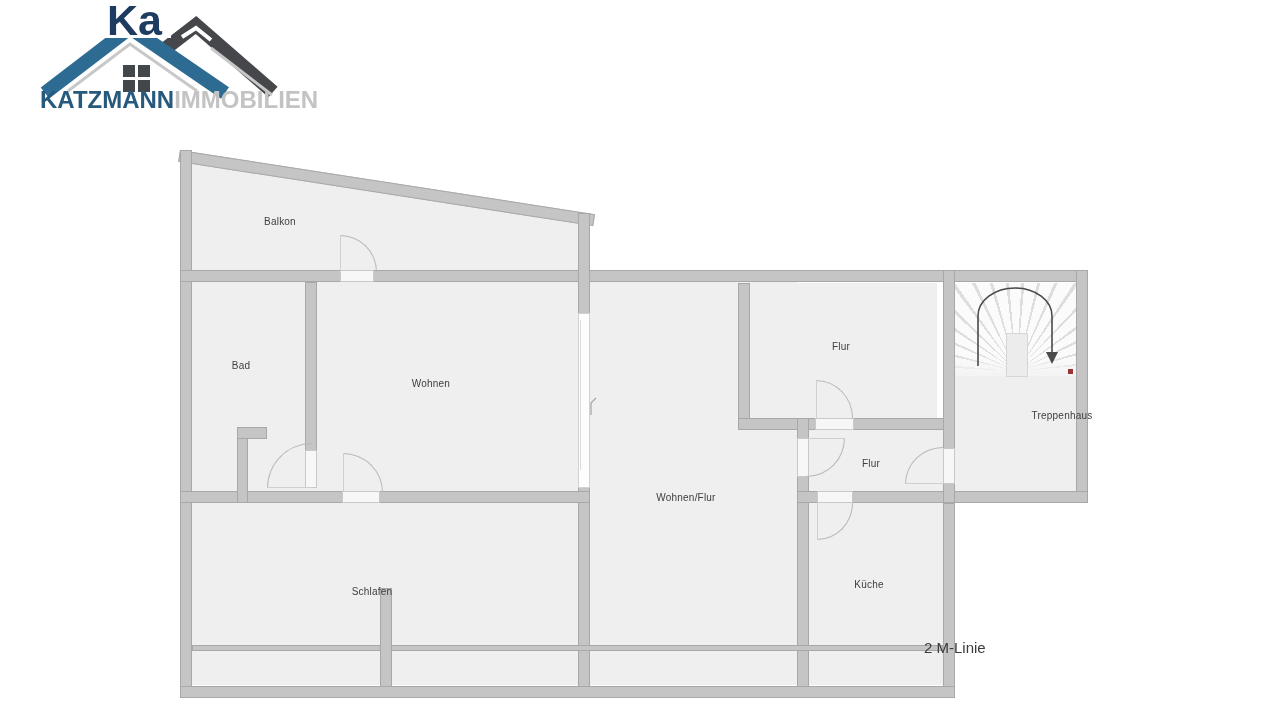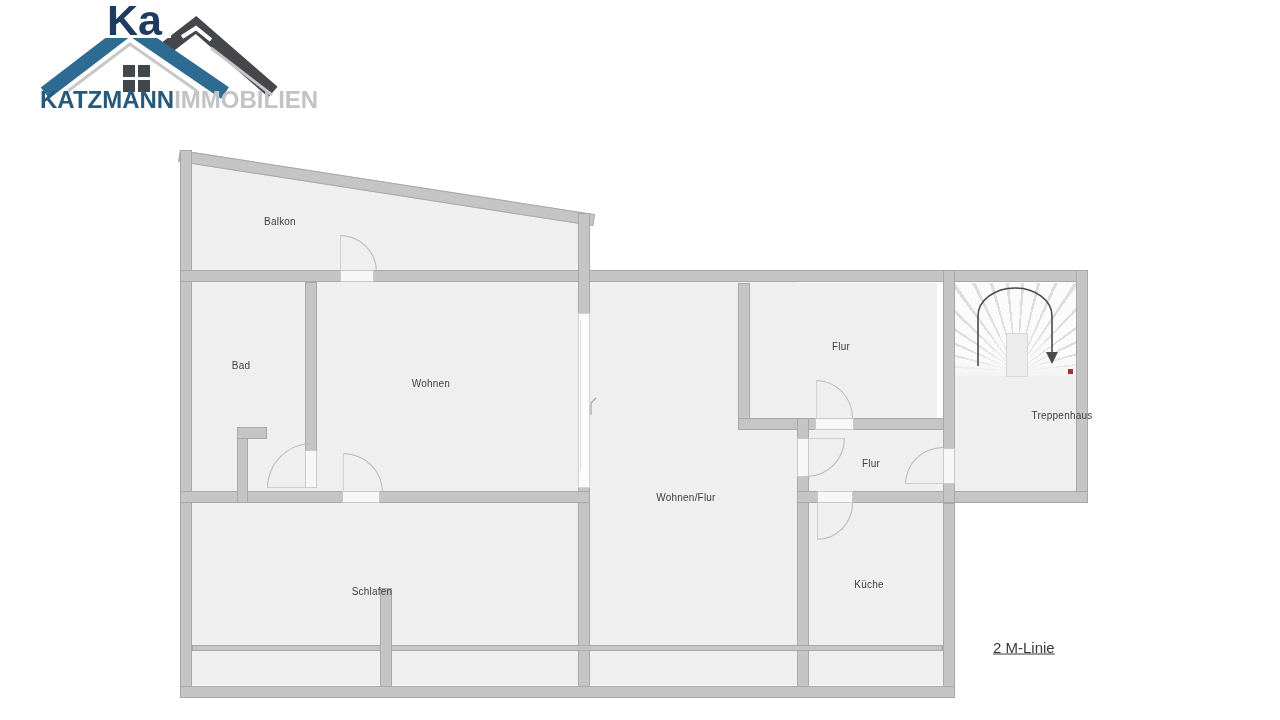--- a/index.html
+++ b/index.html
@@ -112,21 +112,21 @@
 
   <div class="lbl" style="left:280px;top:221px;">Balkon</div>
   <div class="lbl" style="left:241px;top:365px;">Bad</div>
   <div class="lbl" style="left:431px;top:383px;">Wohnen</div>
   <div class="lbl" style="left:841px;top:346px;">Flur</div>
   <div class="lbl" style="left:1062px;top:415px;">Treppenhaus</div>
   <div class="lbl" style="left:871px;top:463px;">Flur</div>
   <div class="lbl" style="left:686px;top:497px;">Wohnen/Flur</div>
   <div class="lbl" style="left:372px;top:551px;margin-top:40px;">Schlafen</div>
   <div class="lbl" style="left:869px;top:584px;">Küche</div>
-  <div class="note" style="left:993px;top:647px;text-decoration:underline;">2 M-Linie</div>
+  <div class="note" style="left:924px;top:647px;">2 M-Linie</div>
 
   <div class="logo">
     <svg width="270" height="122" viewBox="0 0 270 122">
 
       <polyline points="126,52 161,25 238,92" fill="none" stroke="#46474b" stroke-width="14"></polyline>
       <polyline points="176,48 237,95" fill="none" stroke="#c8c8c8" stroke-width="3"></polyline>
       <polyline points="147,37 161,28 176,40" fill="none" stroke="#ffffff" stroke-width="4"></polyline>
 
       <polyline points="10,93 95,28 190,93" fill="none" stroke="#2e6b93" stroke-width="14"></polyline>
       <polyline points="33,91 95,44 162,91" fill="none" stroke="#c8c8c8" stroke-width="3"></polyline>

